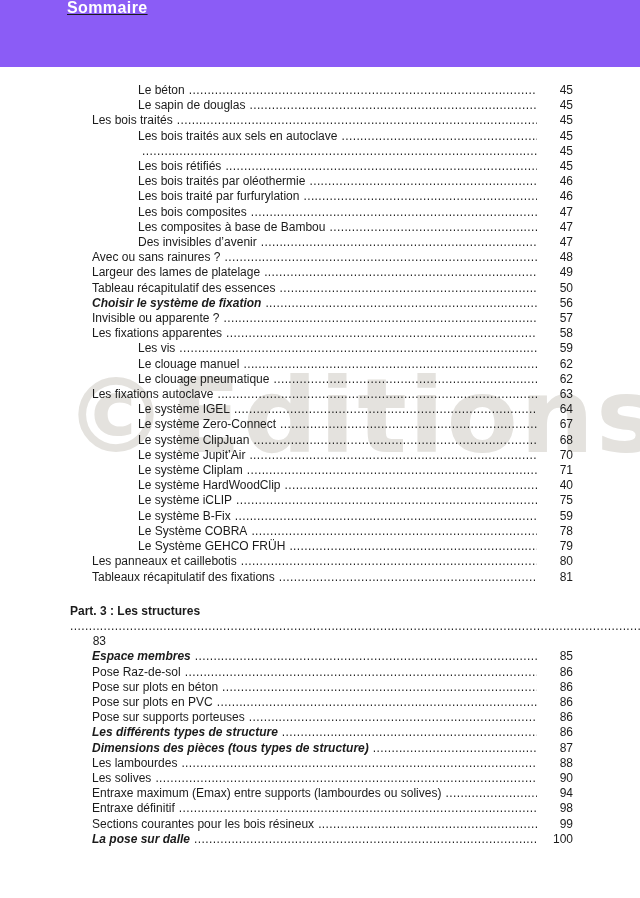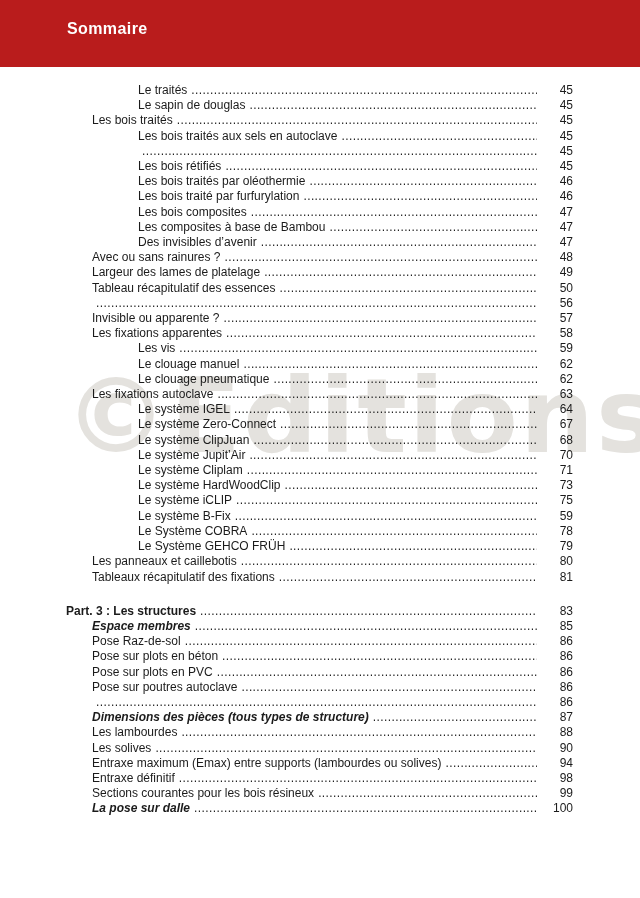--- a/index.html
+++ b/index.html
@@ -14,25 +14,26 @@
     color: #1b1b1b;
     overflow: hidden;
     position: relative;
   }
 
   
   .header {
     position: relative;
     z-index: 2;
     height: 67px;
-    background: #b91c1c;
+    background: #8b5cf6;
     box-sizing: border-box;
     display: flex;
-    align-items: center;
+    align-items: flex-start;
     padding: 0 0 10px 67px;
+    text-decoration: underline;
   }
   .header .title {
     color: #ffffff;
     font-weight: bold;
     font-size: 16px;
     letter-spacing: 0.4px;
     line-height: 1;
   }
 
   
@@ -92,40 +93,40 @@
     color: #1b1b1b;
   }
   .row .page {
     min-width: 30px;
     text-align: right;
     padding-left: 6px;
     font-weight: normal;
     font-style: normal;
     white-space: nowrap;
   }
-  .lvl-part    { padding-left: 66px;  font-weight: bold; }
+  .lvl-part    { padding-left: 66px;  font-weight: bold; flex-direction: column; }
   .lvl-section { padding-left: 92px;  font-weight: bold; font-style: italic; }
   .lvl-sub     { padding-left: 92px; }
   .lvl-subsub  { padding-left: 138px; }
   .gap-before  { margin-top: 19px; }
 </style>
 </head>
 <body>
 
 <div class="header">
   <span class="title">Sommaire</span>
 </div>
 
 <div class="watermark">
   <div class="wm-line1">©Editions</div>
 </div>
 
 <div class="toc">
     <div class="row lvl-subsub">
-      <span class="label">Le traités</span>
+      <span class="label">Le béton</span>
       <span class="dots">............................................................................................................................................................................................................................................................................................................</span>
       <span class="page">45</span>
     </div>
     <div class="row lvl-subsub">
       <span class="label">Le sapin de douglas</span>
       <span class="dots">............................................................................................................................................................................................................................................................................................................</span>
       <span class="page">45</span>
     </div>
     <div class="row lvl-sub">
       <span class="label">Les bois traités</span>
@@ -180,20 +181,21 @@
       <span class="label">Largeur des lames de platelage</span>
       <span class="dots">............................................................................................................................................................................................................................................................................................................</span>
       <span class="page">49</span>
     </div>
     <div class="row lvl-sub">
       <span class="label">Tableau récapitulatif des essences</span>
       <span class="dots">............................................................................................................................................................................................................................................................................................................</span>
       <span class="page">50</span>
     </div>
     <div class="row lvl-section">
+      <span class="label">Choisir le système de fixation</span>
       <span class="dots">............................................................................................................................................................................................................................................................................................................</span>
       <span class="page">56</span>
     </div>
     <div class="row lvl-sub">
       <span class="label">Invisible ou apparente ?</span>
       <span class="dots">............................................................................................................................................................................................................................................................................................................</span>
       <span class="page">57</span>
     </div>
     <div class="row lvl-sub">
       <span class="label">Les fixations apparentes</span>
@@ -241,21 +243,21 @@
       <span class="page">70</span>
     </div>
     <div class="row lvl-subsub">
       <span class="label">Le système Cliplam</span>
       <span class="dots">............................................................................................................................................................................................................................................................................................................</span>
       <span class="page">71</span>
     </div>
     <div class="row lvl-subsub">
       <span class="label">Le système HardWoodClip</span>
       <span class="dots">............................................................................................................................................................................................................................................................................................................</span>
-      <span class="page">73</span>
+      <span class="page">40</span>
     </div>
     <div class="row lvl-subsub">
       <span class="label">Le système iCLIP</span>
       <span class="dots">............................................................................................................................................................................................................................................................................................................</span>
       <span class="page">75</span>
     </div>
     <div class="row lvl-subsub">
       <span class="label">Le système B-Fix</span>
       <span class="dots">............................................................................................................................................................................................................................................................................................................</span>
       <span class="page">59</span>
@@ -299,25 +301,26 @@
       <span class="label">Pose sur plots en béton</span>
       <span class="dots">............................................................................................................................................................................................................................................................................................................</span>
       <span class="page">86</span>
     </div>
     <div class="row lvl-sub">
       <span class="label">Pose sur plots en PVC</span>
       <span class="dots">............................................................................................................................................................................................................................................................................................................</span>
       <span class="page">86</span>
     </div>
     <div class="row lvl-sub">
-      <span class="label">Pose sur poutres autoclave</span>
-      <span class="dots">............................................................................................................................................................................................................................................................................................................</span>
-      <span class="page">86</span>
-    </div>
-    <div class="row lvl-section">
+      <span class="label">Pose sur supports porteuses</span>
+      <span class="dots">............................................................................................................................................................................................................................................................................................................</span>
+      <span class="page">86</span>
+    </div>
+    <div class="row lvl-section">
+      <span class="label">Les différents types de structure</span>
       <span class="dots">............................................................................................................................................................................................................................................................................................................</span>
       <span class="page">86</span>
     </div>
     <div class="row lvl-section">
       <span class="label">Dimensions des pièces (tous types de structure)</span>
       <span class="dots">............................................................................................................................................................................................................................................................................................................</span>
       <span class="page">87</span>
     </div>
     <div class="row lvl-sub">
       <span class="label">Les lambourdes</span>

